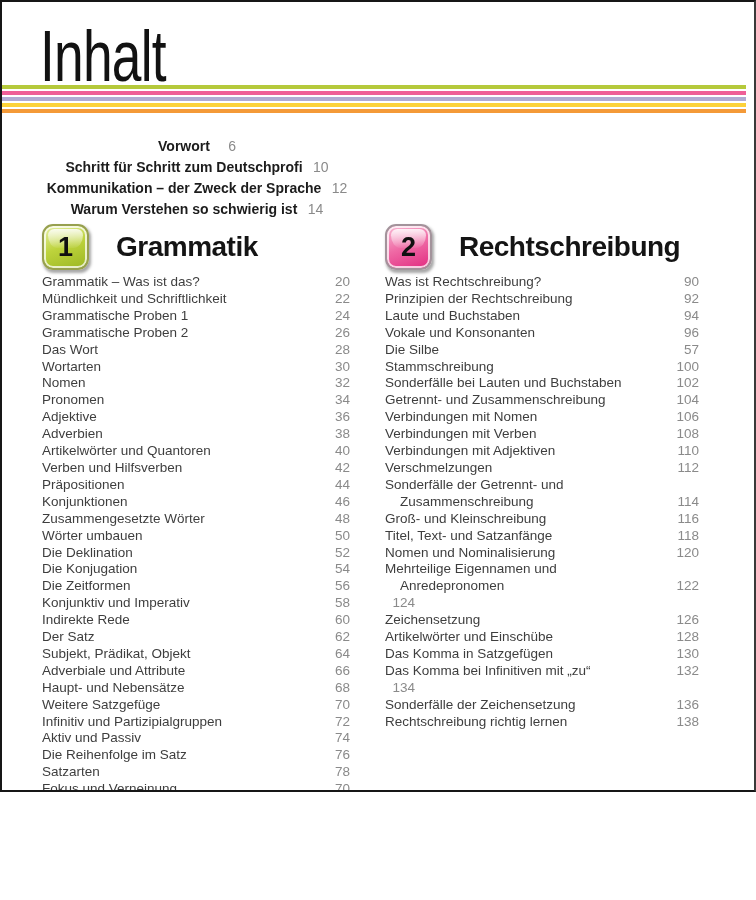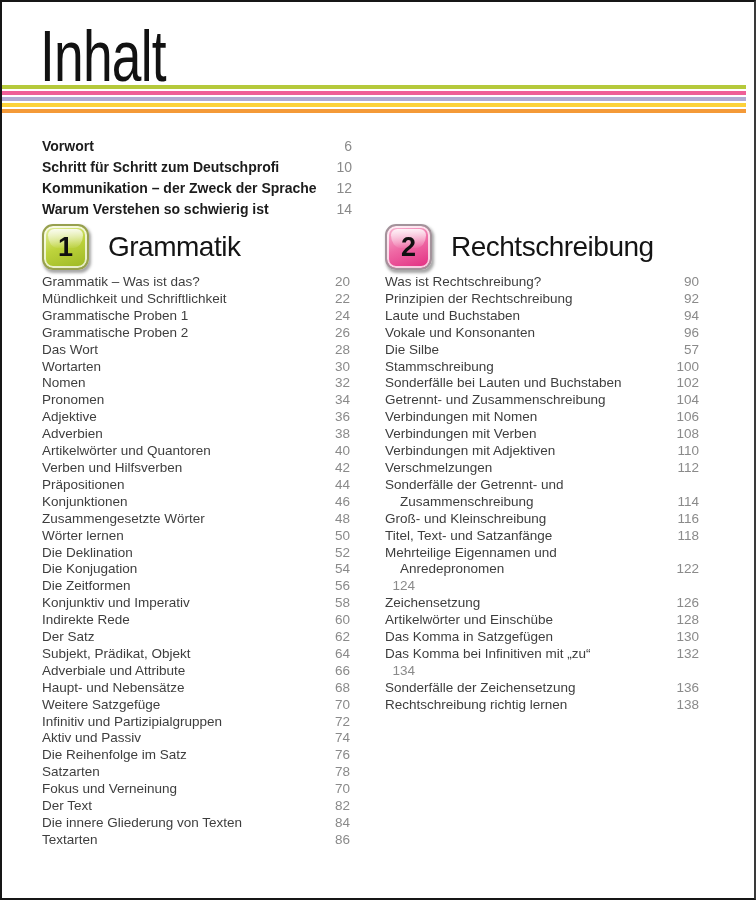--- a/index.html
+++ b/index.html
@@ -1,49 +1,49 @@
 <!DOCTYPE html>
 <html><head>
 <meta charset="utf-8">
 <style>
   html,body { margin:0; padding:0; background:#ffffff; }
   .page {
-    position:relative; width:756px; height:900px; box-sizing:border-box;
+    position:relative; width:756px; height:792px; box-sizing:border-box;
     background:#ffffff; border:2px solid #161616; border-right-color:#3a3a3a;
     font-family:"Liberation Sans", sans-serif; overflow:hidden;
   }
   .title {
     position:absolute; left:38px; top:18px; margin:0;
     font-size:72px; font-weight:normal; line-height:1; color:#121212;
     letter-spacing:-1px; transform:scaleX(.74); transform-origin:left top;
   }
   .stripes { position:absolute; left:0; top:83px; width:744px; }
   .stripe { height:4px; margin-bottom:2px; }
 
   .front-matter { position:absolute; left:40px; top:134px; width:310px; }
-  .fm-row { display:flex; justify-content:space-between; font-size:14px; font-weight:bold; line-height:21px; color:#1c1c1c; }
+  .fm-row { display:flex; justify-content:center; font-size:14px; font-weight:bold; line-height:21px; color:#1c1c1c; }
   .fm-page { font-weight:normal; color:#8a8a8a; min-width:26px; text-align:right; flex-shrink:0; }
 
   .section { position:absolute; top:221px; }
   .sec-left  { left:40px;  width:308px; }
   .sec-right { left:383px; width:314px; }
   .sec-header { display:flex; align-items:center; gap:19px; height:48px; }
   .badge {
     position:relative; width:47px; height:46px; box-sizing:border-box;
     border-radius:11px; border:2px solid #999e9e;
     display:flex; align-items:center; justify-content:center;
     box-shadow:1.5px 2.5px 3px rgba(0,0,0,.35), inset 0 0 0 2px rgba(255,255,255,.75);
   }
   .badge::after {
     content:""; position:absolute; left:4px; right:4px; top:3px; height:46%;
     border-radius:8px 8px 12px 12px / 8px 8px 16px 16px;
     background:linear-gradient(180deg, rgba(255,255,255,.85), rgba(255,255,255,.06));
   }
   .badge-num { position:relative; z-index:1; font-size:27px; font-weight:bold; color:#101010; }
-  .sec-title { margin:0; font-size:28px; font-weight:normal; color:#141414; letter-spacing:-0.5px; }
+  .sec-title { margin:8px; font-size:28px; font-weight:bold; color:#141414; letter-spacing:-0.5px; }
 
   .toc { margin-top:3px; }
   .toc-row { display:flex; justify-content:space-between; font-size:13.5px; line-height:16.9px; color:#3e3e3e; }
   .toc-label { white-space:nowrap; }
   .toc-row.indent .toc-label { padding-left:15px; }
   .toc-page { color:#8a8a8a; min-width:30px; text-align:right; flex-shrink:0; }
 </style>
 </head>
 <body>
 
@@ -160,21 +160,21 @@
           <span class="toc-label">Konjunktionen</span>
           <span class="toc-page">46</span>
         </div>
 
         <div class="toc-row">
           <span class="toc-label">Zusammengesetzte Wörter</span>
           <span class="toc-page">48</span>
         </div>
 
         <div class="toc-row">
-          <span class="toc-label">Wörter lernen</span>
+          <span class="toc-label">Wörter umbauen</span>
           <span class="toc-page">50</span>
         </div>
 
         <div class="toc-row">
           <span class="toc-label">Die Deklination</span>
           <span class="toc-page">52</span>
         </div>
 
         <div class="toc-row">
           <span class="toc-label">Die Konjugation</span>
@@ -345,20 +345,24 @@
         <div class="toc-row">
           <span class="toc-label">Groß- und Kleinschreibung</span>
           <span class="toc-page">116</span>
         </div>
 
         <div class="toc-row">
           <span class="toc-label">Titel, Text- und Satzanfänge</span>
           <span class="toc-page">118</span>
         </div>
 
+        <div class="toc-row">
+          <span class="toc-label">Nomen und Nominalisierung</span>
+          <span class="toc-page">120</span>
+        </div>
 
         <div class="toc-row">
           <span class="toc-label">Mehrteilige Eigennamen und</span>
           <span class="toc-page"></span>
         </div>
 
         <div class="toc-row indent">
           <span class="toc-label">Anredepronomen</span>
           <span class="toc-page">122</span>
         </div>

